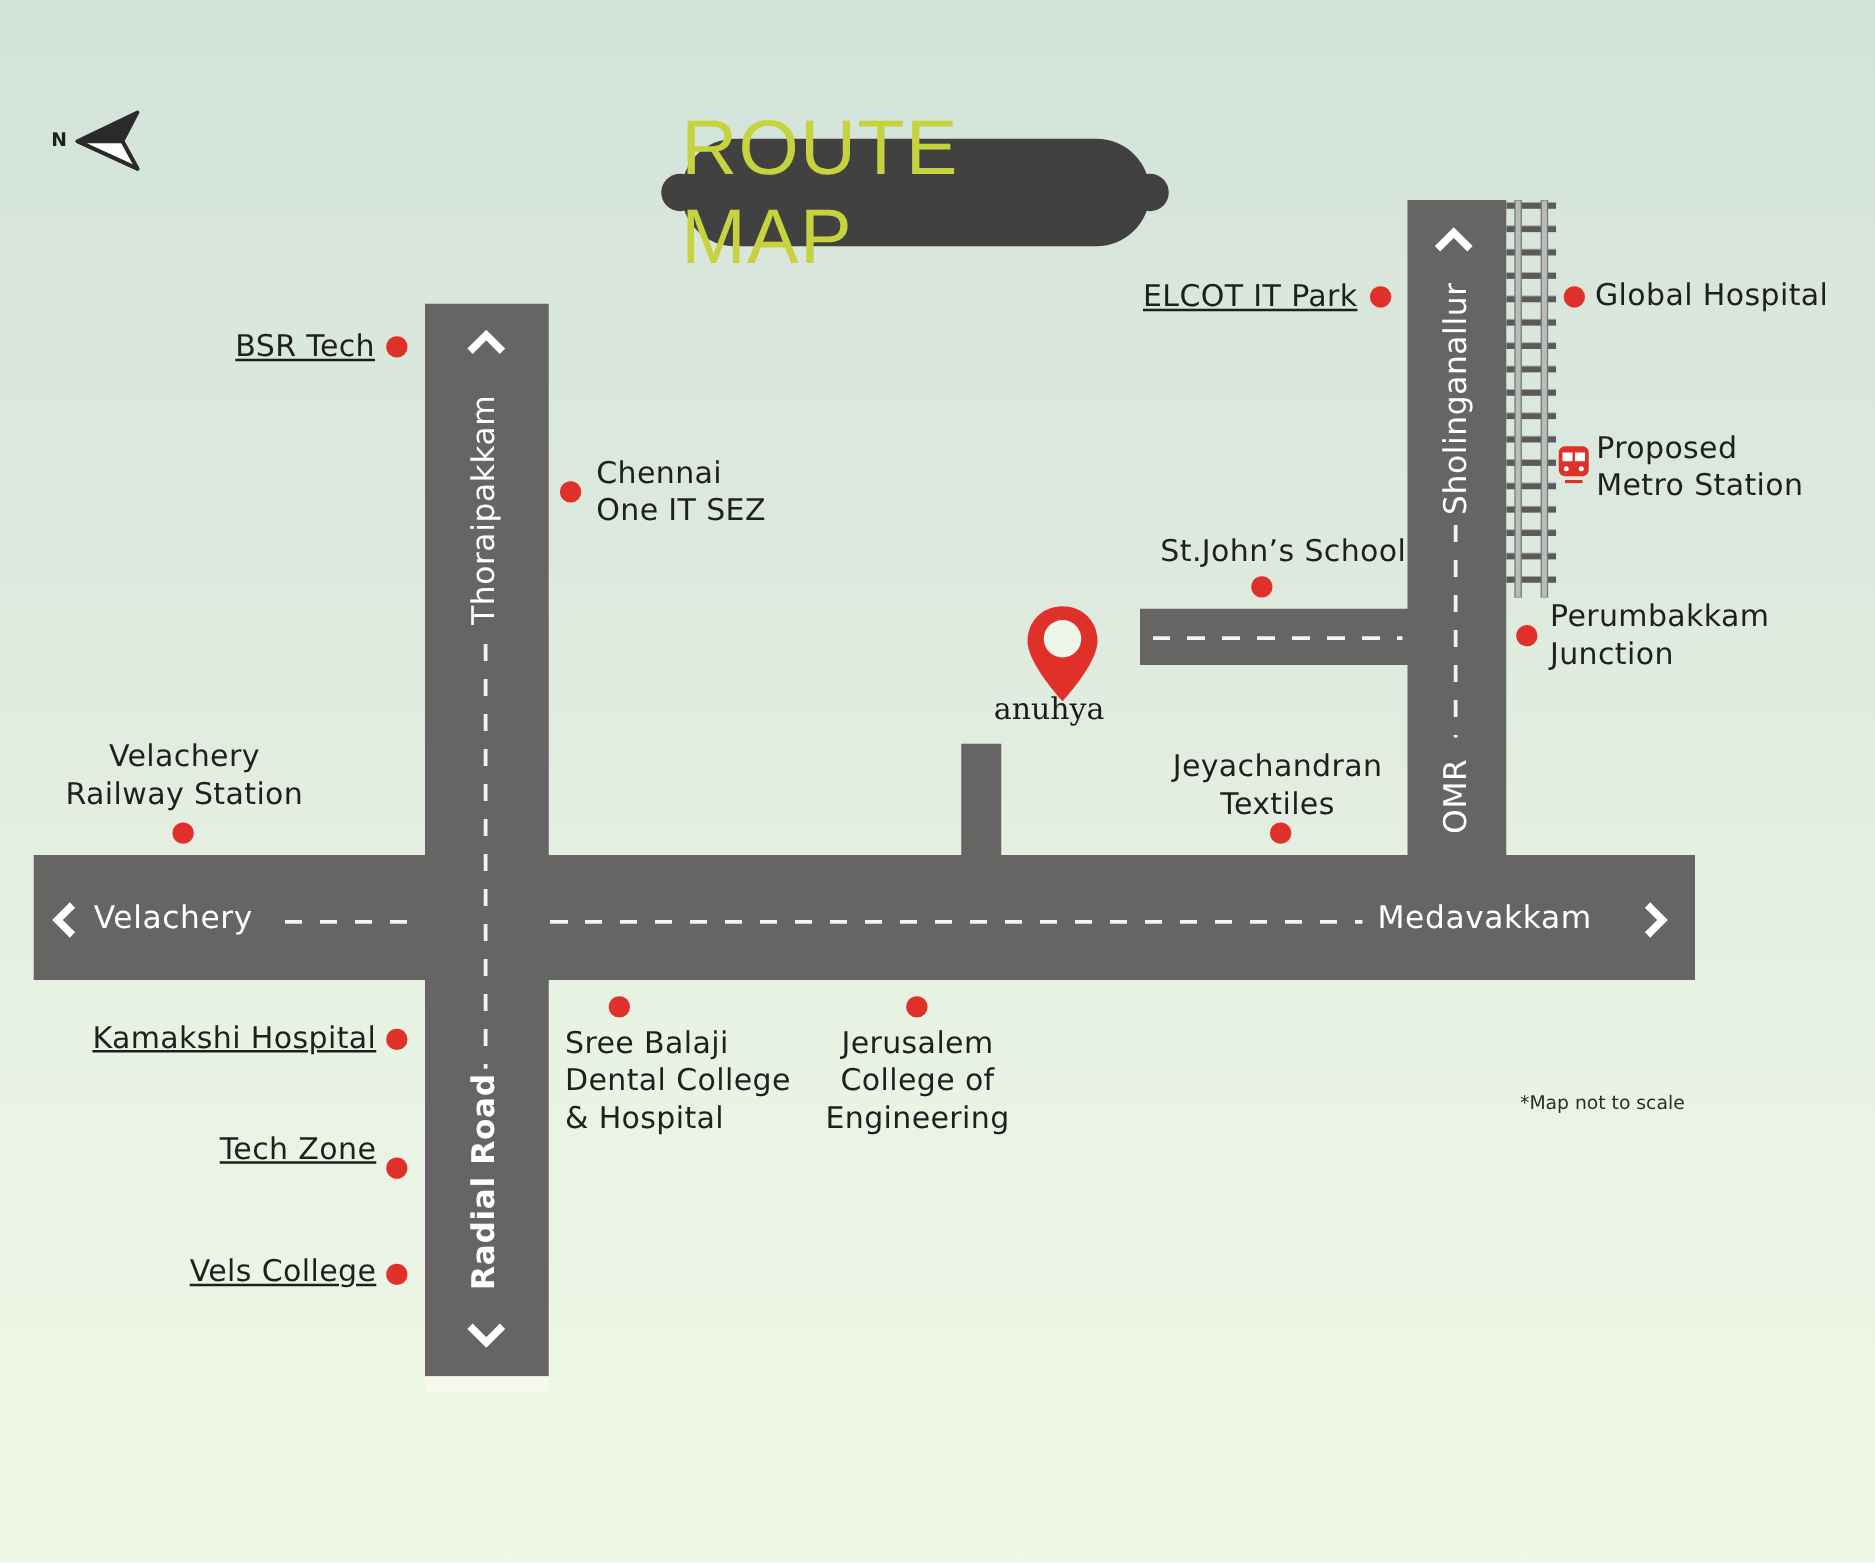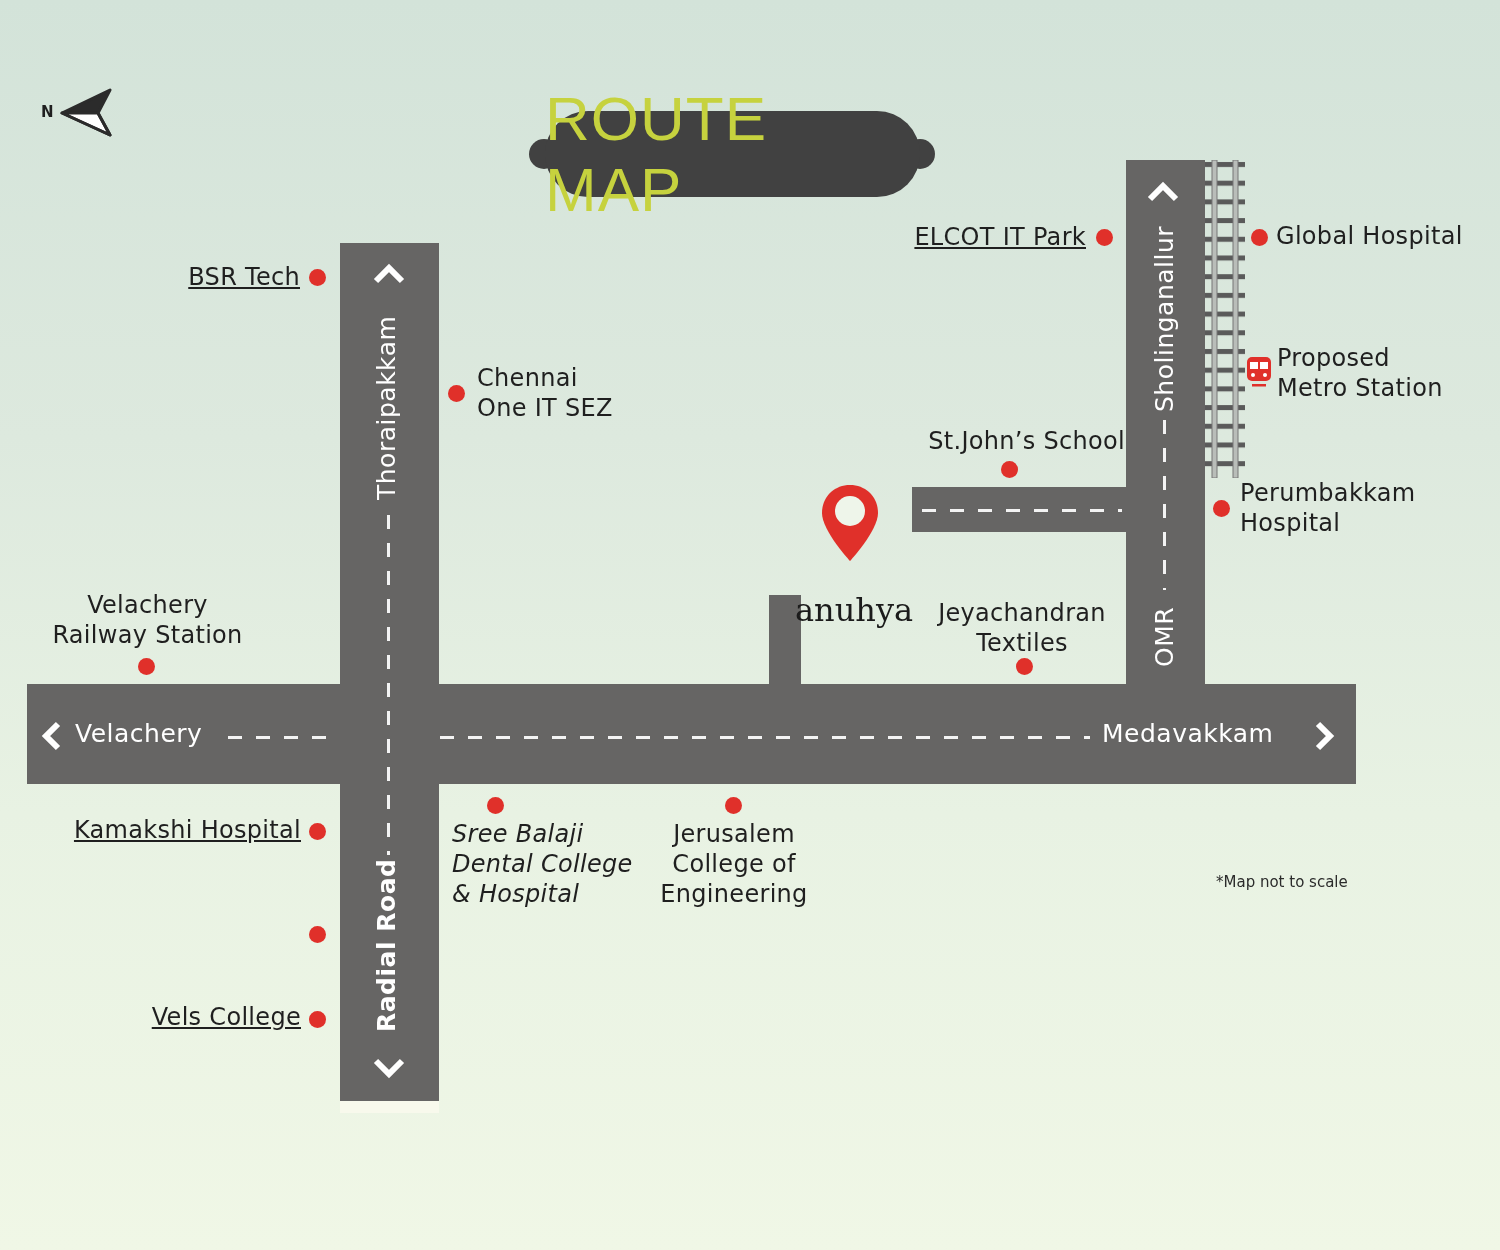--- a/index.html
+++ b/index.html
@@ -23,21 +23,21 @@
   .road-text { position: absolute; color: #ffffff; font-size: 25px; white-space: nowrap; letter-spacing: 0.5px; }
   .vtext { position: absolute; color: #ffffff; font-size: 25px; white-space: nowrap; transform-origin: left top; transform: rotate(-90deg); letter-spacing: 0.5px; }
   .chev { position: absolute; }
   .title-pill {
     position: absolute; left: 545px; top: 111px; width: 375px; height: 86px;
     background: #414141; border-radius: 43px;
     display: flex; align-items: center; justify-content: center;
   }
   .title-knob { position: absolute; width: 30px; height: 30px; border-radius: 50%; background: #414141; top: 139px; }
   .title-text { color: #c6d23e; font-size: 62px; letter-spacing: 1px; font-family: "Liberation Sans", sans-serif; }
-  .brand { position: absolute; left: 795px; top: 553px; font-family: "DejaVu Serif", serif; font-size: 32px; color: #1b1b1b; letter-spacing: 0px; margin-top: 38px; }
+  .brand { position: absolute; left: 795px; top: 553px; font-family: "DejaVu Serif", serif; font-size: 24px; color: #1b1b1b; letter-spacing: 0px; }
   .note { position: absolute; left: 1216px; top: 873px; font-size: 15px; color: #2b2b2b; }
   .rail { position: absolute; left: 1205px; top: 160px; width: 40px; height: 318px; }
 </style>
 </head>
 <body>
 
 <div class="abs" style="left:40px;top:88px;width:75px;height:50px;">
   <span class="abs" style="left:1px;top:15px;font-size:15px;font-weight:bold;color:#1f1f1f;">N</span>
   <svg class="abs" style="left:20px;top:0;" width="55" height="50" viewBox="0 0 55 50">
     <polygon points="2,25 50,2 38,25" fill="#2b2b2b"></polygon>
@@ -122,30 +122,31 @@
   <div>Railway Station</div>
 </div>
 <div class="dot" style="left:138px;top:658px;"></div>
 
 <div class="lbl right" style="left:30px;top:815px;width:271px;">
   <div>Kamakshi Hospital</div>
 </div>
 <div class="dot" style="left:309px;top:823px;"></div>
 
 <div class="lbl right" style="left:30px;top:903px;width:271px;line-height:32px;">
+  <div>Tech Zone</div>
 </div>
 <div class="dot" style="left:309px;top:926px;"></div>
 
 <div class="lbl right" style="left:30px;top:1002px;width:271px;">
   <div>Vels College</div>
 </div>
 <div class="dot" style="left:309px;top:1011px;"></div>
 
 <div class="dot" style="left:487px;top:797px;"></div>
-<div class="lbl" style="left:452px;top:819px;font-style:italic;">
+<div class="lbl" style="left:452px;top:819px;">
   <div>Sree Balaji</div>
   <div>Dental College</div>
   <div>&amp; Hospital</div>
 </div>
 
 <div class="dot" style="left:725px;top:797px;"></div>
 <div class="lbl center" style="left:648px;top:819px;width:172px;">
   <div>Jerusalem</div>
   <div>College of</div>
   <div>Engineering</div>
@@ -175,21 +176,21 @@
 </div>
 
 <div class="lbl center" style="left:890px;top:426px;width:235px;text-align:right;">
   <div>St.John’s School</div>
 </div>
 <div class="dot" style="left:1001px;top:461px;"></div>
 
 <div class="dot" style="left:1213px;top:500px;"></div>
 <div class="lbl" style="left:1240px;top:478px;">
   <div>Perumbakkam</div>
-  <div>Hospital</div>
+  <div>Junction</div>
 </div>
 
 <div class="lbl center" style="left:922px;top:598px;width:200px;">
   <div>Jeyachandran</div>
   <div>Textiles</div>
 </div>
 <div class="dot" style="left:1016px;top:658px;"></div>
 
 <span class="note">*Map not to scale</span>
 

